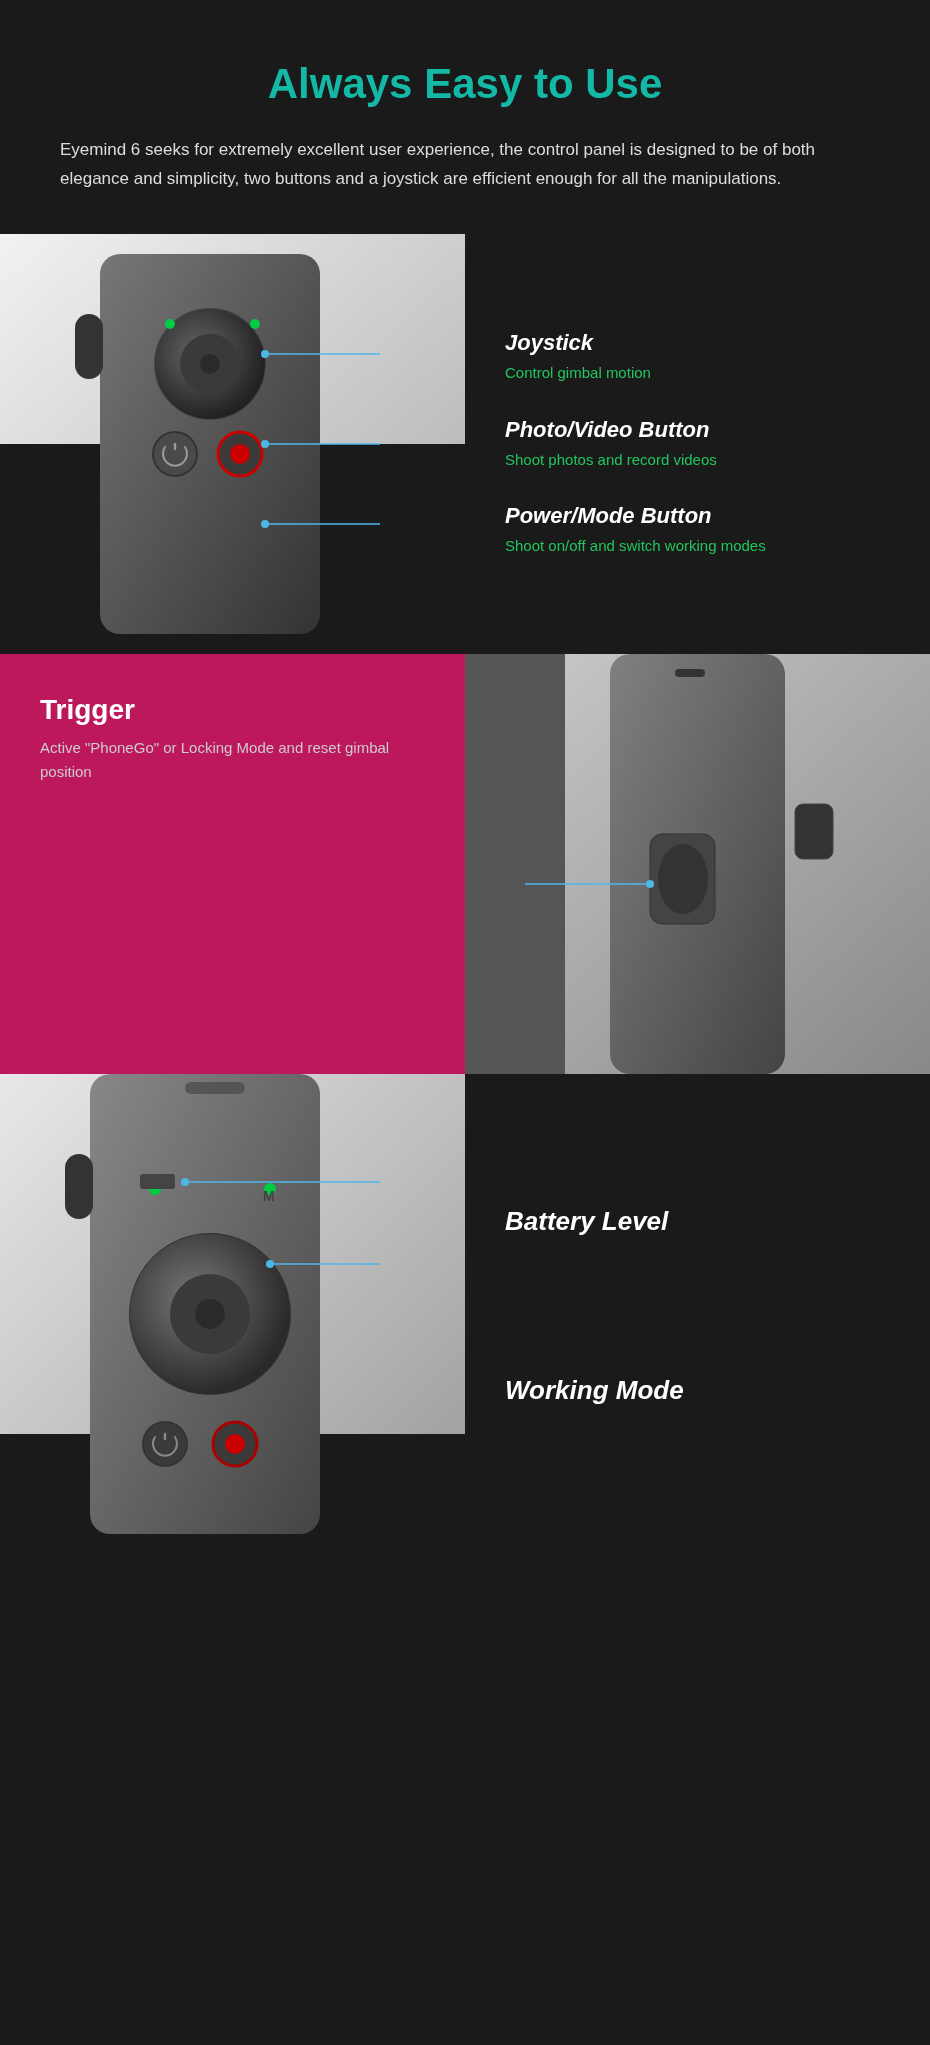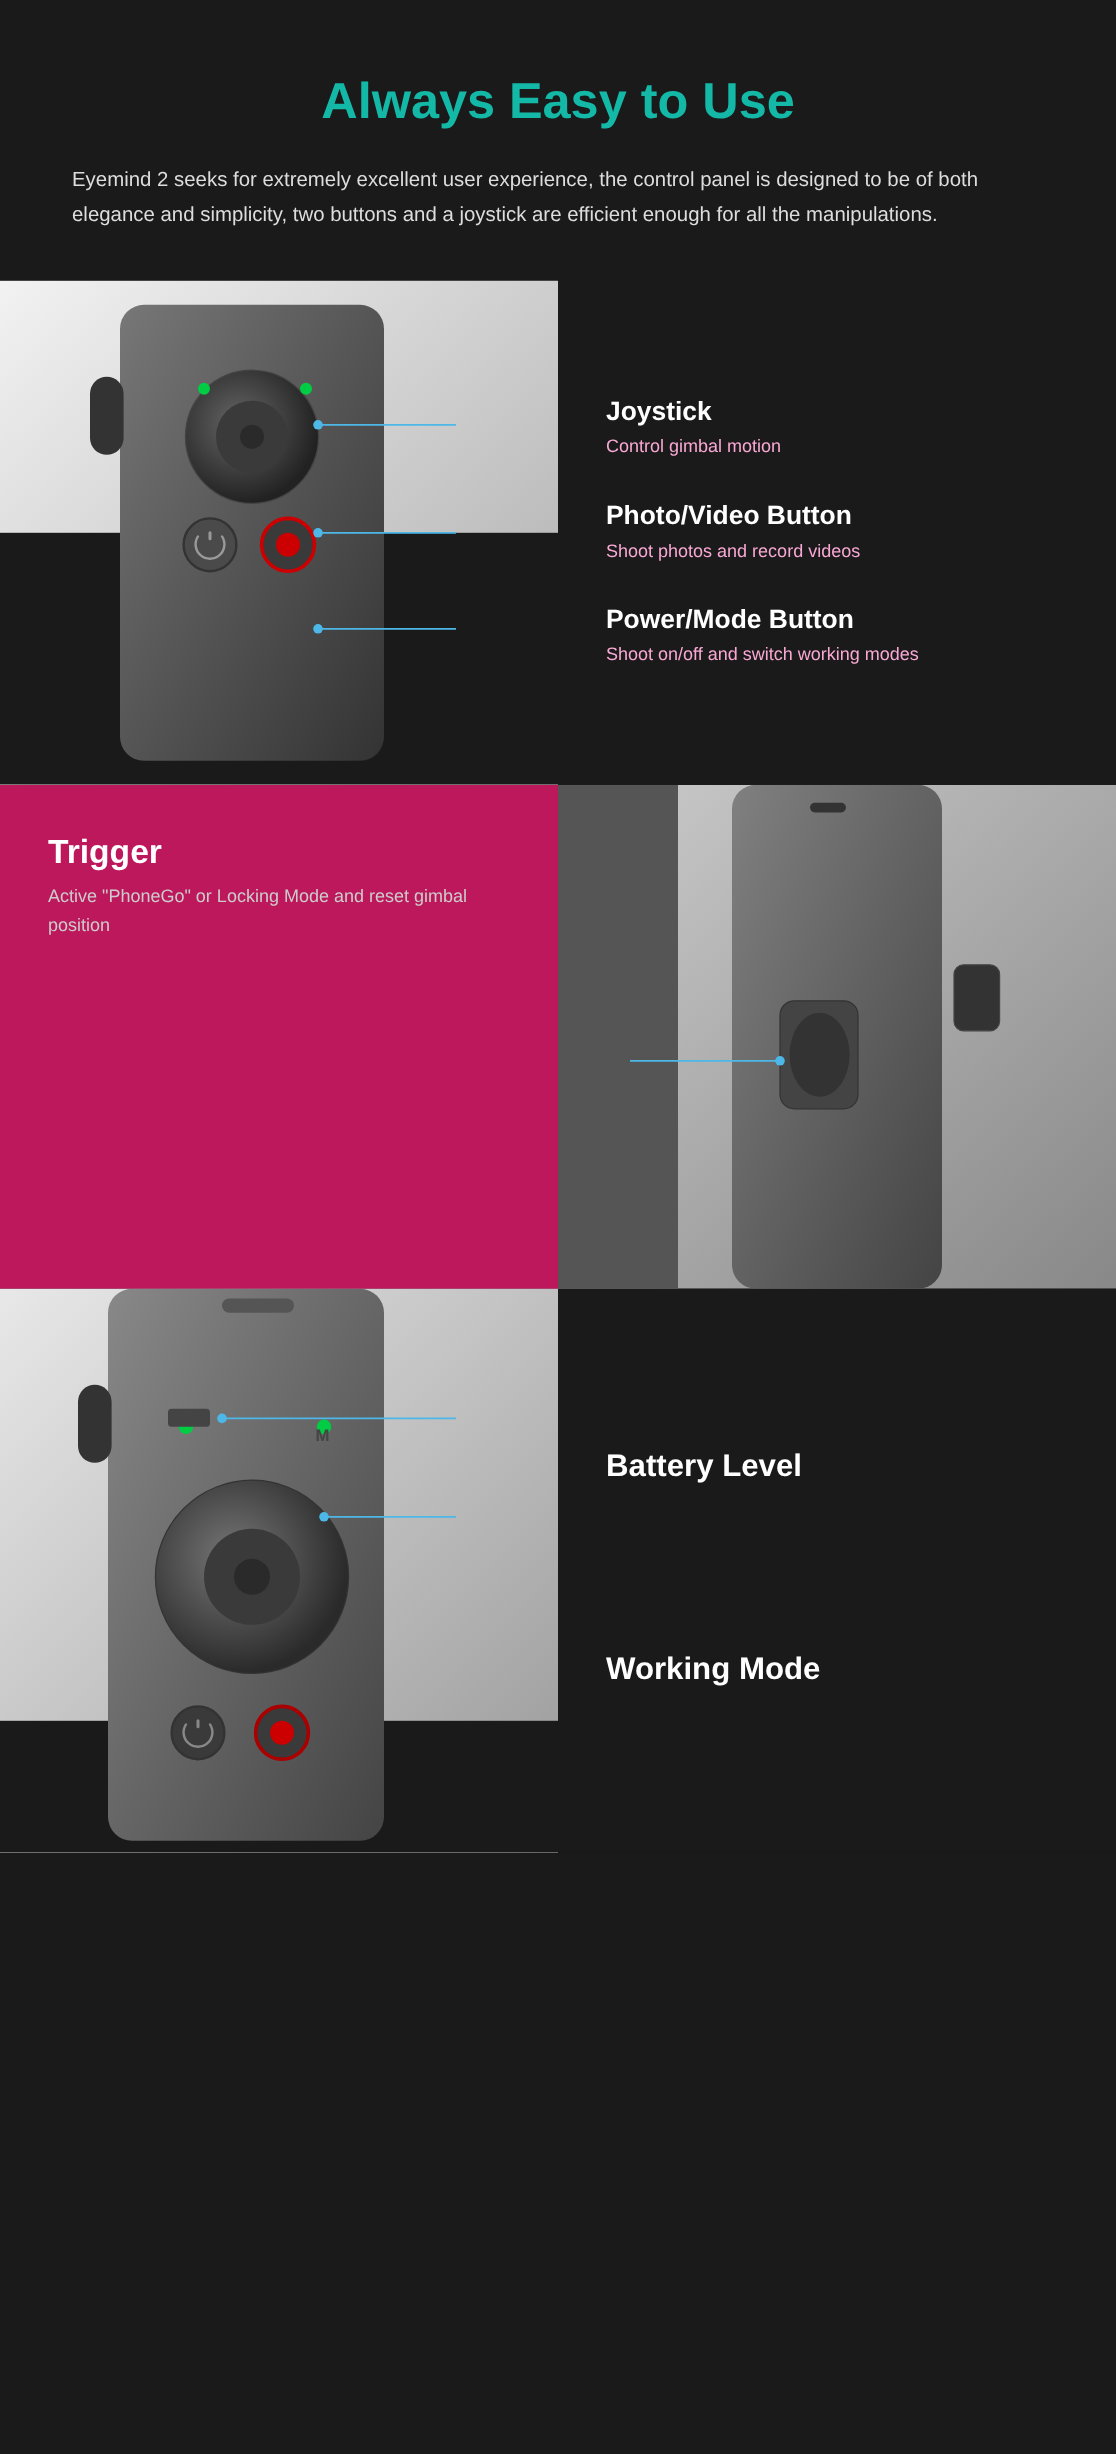--- a/index.html
+++ b/index.html
@@ -59,25 +59,26 @@
       gap: 32px;
     }
 
     .info-item {}
 
     .info-title {
       font-size: 22px;
       font-weight: bold;
       color: #ffffff;
       margin-bottom: 6px;
+      font-style: italic;
     }
 
     .info-desc {
       font-size: 15px;
-      color: #f9a8d4;
+      color: #22c55e;
       line-height: 1.5;
     }
 
     
     .img-annotated {
       position: relative;
     }
 
     
     .svg-container {
@@ -114,21 +115,21 @@
       line-height: 1.6;
     }
   </style>
 </head>
 <body>
 
 <div class="page-wrapper">
 
   <div class="header-section">
     <h1 class="main-title">Always Easy to Use</h1>
-    <p class="main-description">Eyemind 2 seeks for extremely excellent user experience, the control panel is designed to be of both elegance and simplicity, two buttons and a joystick are efficient enough for all the manipulations.</p>
+    <p class="main-description">Eyemind 6 seeks for extremely excellent user experience, the control panel is designed to be of both elegance and simplicity, two buttons and a joystick are efficient enough for all the manipulations.</p>
   </div>
 
   <div class="grid-row">
 
     <div class="img-cell cell-white img-annotated" style="height: 420px; position:relative; overflow:hidden;">
       <svg class="svg-container" viewBox="0 0 465 420" xmlns="http://www.w3.org/2000/svg">
 
         <defs>
           <linearGradient id="bgGrad1" x1="0%" y1="0%" x2="100%" y2="100%">
             <stop offset="0%" style="stop-color:#f2f2f2"></stop>

